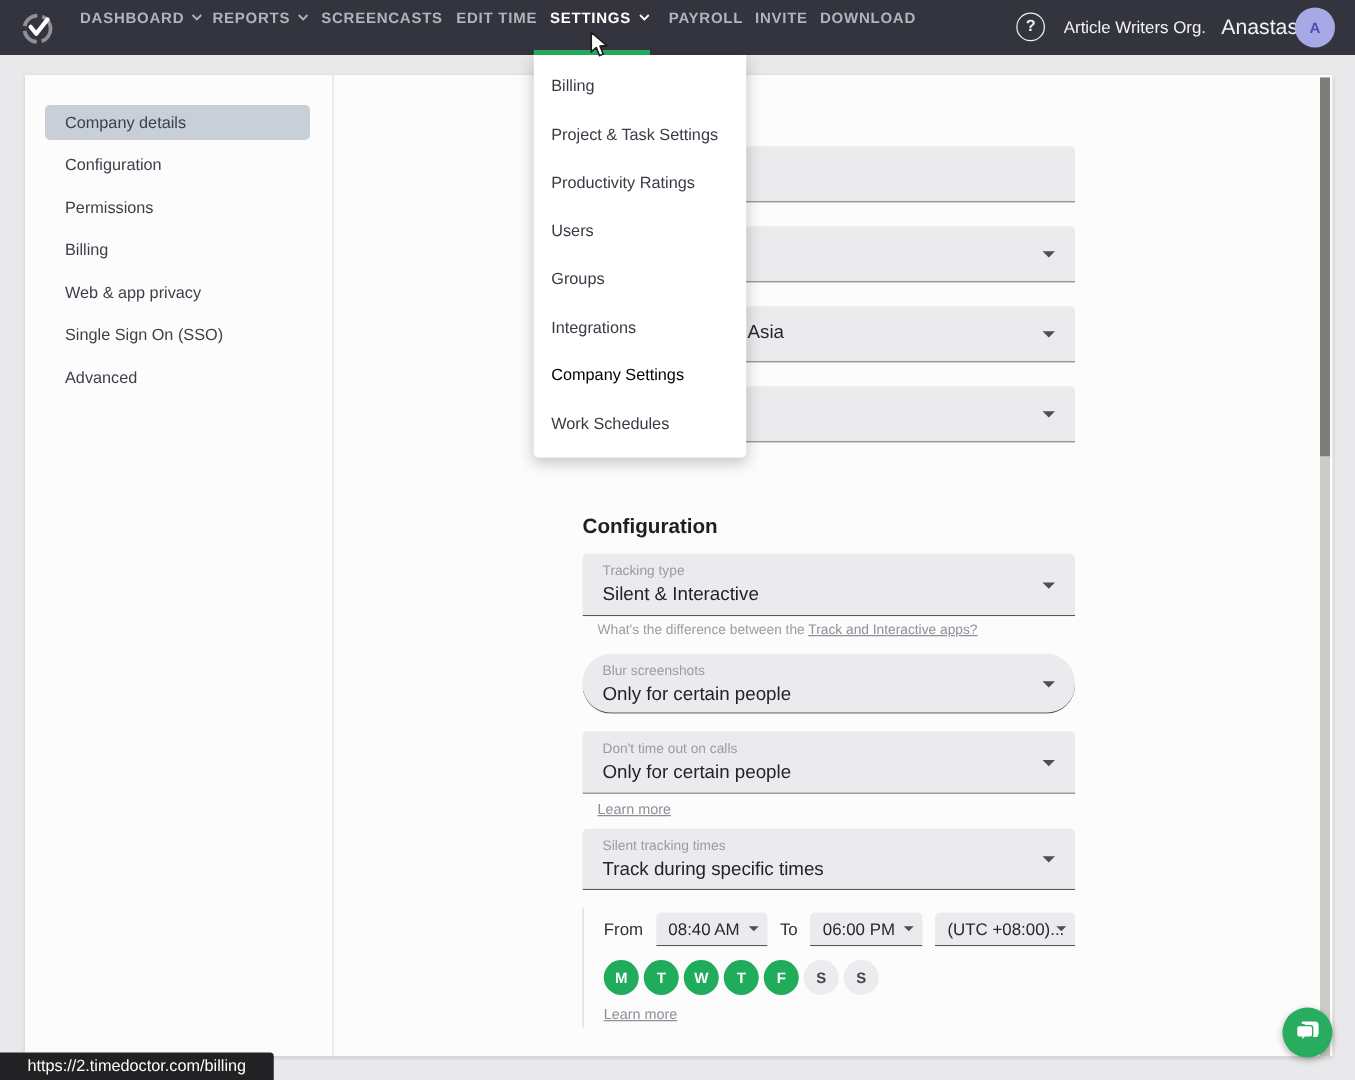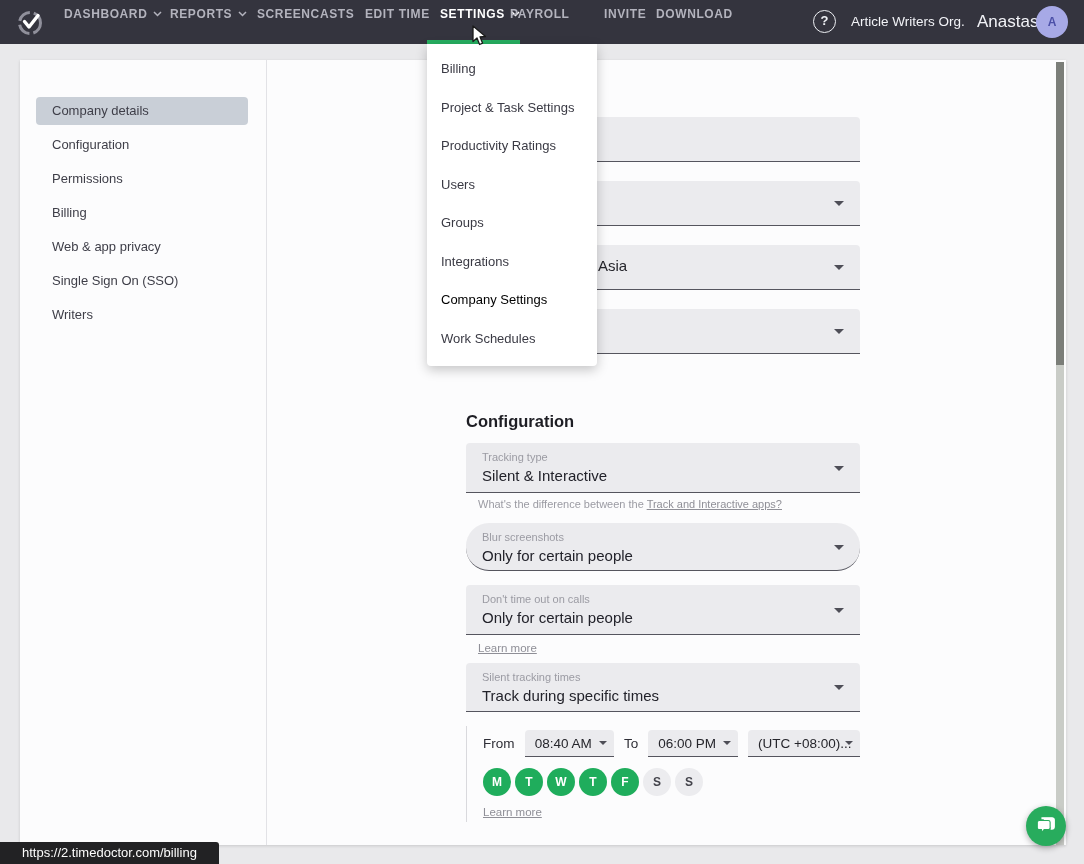--- a/index.html
+++ b/index.html
@@ -16,42 +16,42 @@
   .logo { position:absolute; left:16px; top:8px; width:28px; height:28px; cursor:pointer; }
   .nav-item {
     position:absolute; top:0; height:28px; line-height:44px;
     font-size:12px; font-weight:700; letter-spacing:.6px;
     color:#b3b3bd; white-space:nowrap; cursor:pointer;
     display:flex; align-items:center; gap:6px;
   }
   .nav-item.active { color:#ffffff; }
   .ni-dashboard { left:64px; }  .ni-reports { left:170px; }
   .ni-screencasts { left:257px; } .ni-edittime { left:365px; }
-  .ni-settings { left:440px; }  .ni-payroll { left:510px; }
+  .ni-settings { left:440px; }  .ni-payroll { left:535px; }
   .ni-invite { left:604px; }    .ni-download { left:656px; }
   .tab-underline { position:absolute; left:427px; top:40px; width:93px; height:4px; background:#27AE60; z-index:21; }
   .help-circle {
     position:absolute; left:813px; top:10px; width:23px; height:23px;
     border:1.6px solid #eef0f4; border-radius:50%; color:#eef0f4;
     font-size:13px; font-weight:700; text-align:center; line-height:20px; cursor:pointer;
   }
   .nav-org  { position:absolute; left:851px; top:0; height:44px; line-height:44px; font-size:13.5px; color:#f2f3f7; }
   .nav-user { position:absolute; left:977px; top:0; height:44px; line-height:44px; font-size:17px; color:#f2f3f7; cursor:pointer; }
   .avatar {
     position:absolute; left:1036px; top:6px; width:32px; height:32px; border-radius:50%;
     background:#a7a9e6; color:#4c50a8; font-size:12px; font-weight:700;
     text-align:center; line-height:32px; cursor:pointer;
   }
 
   
   .card {
     position:absolute; left:20px; top:60px; width:1046px; height:785px;
     background:#fcfcfd; box-shadow:0 1px 3px rgba(0,0,0,.14); overflow:hidden; z-index:1;
   }
-  .sidebar { position:absolute; left:0; top:0; bottom:0; width:247px; border-right:1px solid #e2e2e6; padding-top:37px; }
+  .sidebar { position:absolute; left:0; top:0; bottom:0; width:247px; border-right:1px solid #e2e2e6; padding-top:24px; }
   .side-item {
     margin:0 18px 6px 16px; height:28px; line-height:28px; padding-left:16px;
     font-size:13px; color:#3e3e48; border-radius:4px; cursor:pointer; white-space:nowrap;
   }
   .side-item.selected { background:#c9cfd7; font-weight:500; }
 
   
   .fld {
     position:absolute; left:446px; width:394px;
     background:#ebebee; border-bottom:1px solid #55555e; border-radius:4px 4px 0 0; cursor:pointer;
@@ -201,21 +201,21 @@
 
 <div class="card">
 
   <aside class="sidebar">
     <div class="side-item selected">Company details</div>
     <div class="side-item">Configuration</div>
     <div class="side-item">Permissions</div>
     <div class="side-item">Billing</div>
     <div class="side-item">Web &amp; app privacy</div>
     <div class="side-item">Single Sign On (SSO)</div>
-    <div class="side-item">Writers</div>
+    <div class="side-item">Advanced</div>
   </aside>
 
   <div class="fld f1"></div>
   <div class="fld f2">
     <span class="arrow"></span>
   </div>
   <div class="fld f3">
     <span class="f3-text">Asia</span>
     <span class="arrow"></span>
   </div>

